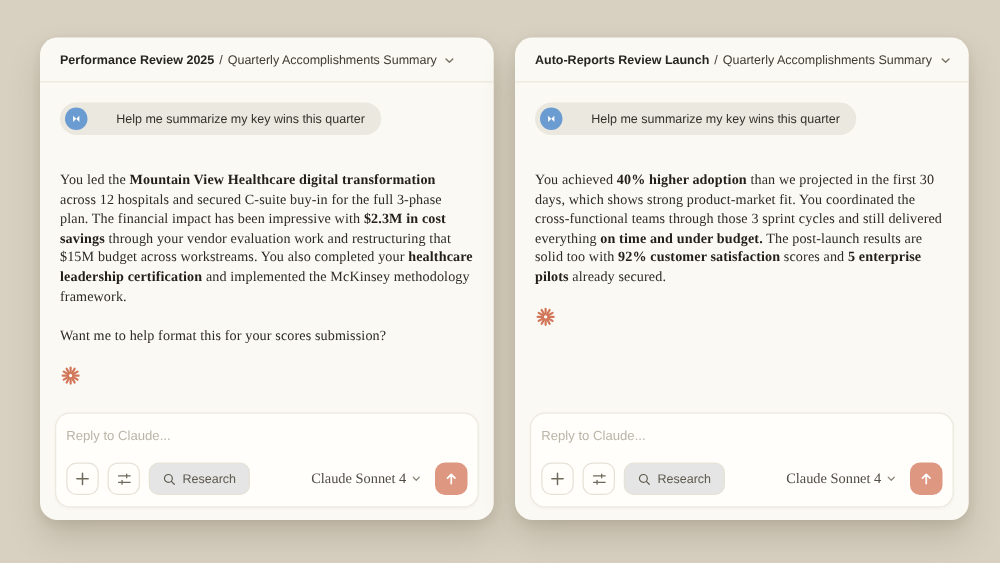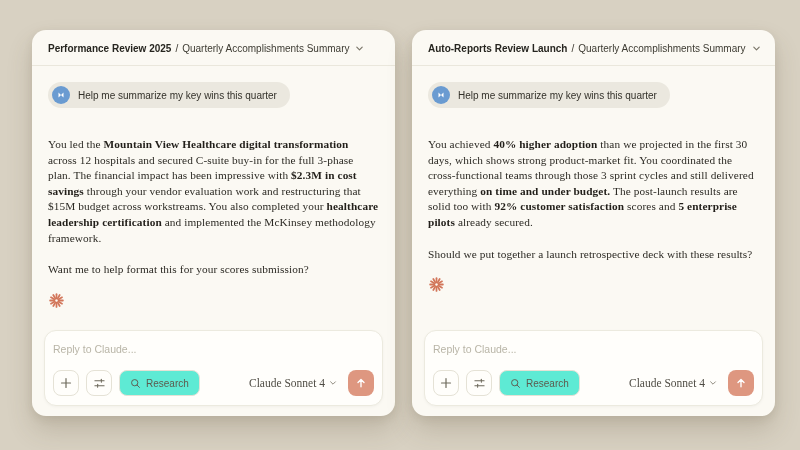--- a/index.html
+++ b/index.html
@@ -29,21 +29,21 @@
     cursor: pointer;
     white-space: nowrap;
   }
   .crumb { display: flex; align-items: center; gap: 4px; font-size: 10px; }
   .crumb-project { font-weight: 700; color: #26251f; }
   .crumb-sep, .crumb-chat { color: #3d3b32; font-weight: 400; }
   .crumb .chev { margin-left: 2px; color: #7a7668; display: flex; }
 
   .bubble-row { padding: 16px 16px 0; }
   .bubble {
-    display: inline-flex; align-items: center; gap: 8px;
+    display: inline-flex; align-items: center; gap: 23px;
     background: #ebe8df;
     border-radius: 14px;
     padding: 4px 13px 4px 4px;
     font-size: 10px; color: #33312a;
   }
   .avatar {
     width: 18px; height: 18px; border-radius: 50%;
     background: #6a9bd1;
     display: flex; align-items: center; justify-content: center;
     flex: 0 0 auto;
@@ -75,21 +75,21 @@
   .toolbar { display: flex; align-items: center; gap: 7px; margin-top: 15px; }
   .icon-btn {
     width: 26px; height: 26px; padding: 0;
     border: 1px solid #e5e2d6; background: #fffefb;
     border-radius: 8px;
     display: flex; align-items: center; justify-content: center;
     color: #6e6a5c; cursor: pointer;
   }
   .research-btn {
     height: 26px; padding: 0 10px;
-    border: 1px solid #e5e2d6; background: #5eead4;
+    border: 1px solid #e5e2d6; background: #e5e5e5;
     border-radius: 8px;
     display: flex; align-items: center; gap: 5px;
     font-size: 10px; color: #5d5a4e;
     font-family: "Liberation Sans", sans-serif;
     cursor: pointer;
   }
   .spacer { flex: 1; }
   .model {
     display: flex; align-items: center; gap: 4px;
     font-family: "Liberation Serif", serif;
@@ -232,21 +232,20 @@
           <svg width="10" height="10" viewBox="0 0 18 18">
               <path d="M4.5 4.5 L9 9 L4.5 13.5 Z M13.5 4.5 L9 9 L13.5 13.5 Z" fill="#ffffff"></path>
             </svg>
         </span>
         <span>Help me summarize my key wins this quarter</span>
       </div>
     </div>
 
     <div class="response">
         <p><span>You achieved </span><strong>40% higher adoption</strong><span> than we projected in the first 30 days, which shows strong product-market fit. You coordinated the cross-functional teams through those 3 sprint cycles and still delivered everything </span><strong>on time and under budget.</strong><span> The post-launch results are solid too with </span><strong>92% customer satisfaction</strong><span> scores and </span><strong>5 enterprise pilots</strong><span> already secured.</span></p>
-        <p><span>Should we put together a launch retrospective deck with these results?</span></p>
       </div>
 
     <div class="starburst">
       <svg width="17" height="17" viewBox="0 0 24 24">
         <g stroke="#d2765a" stroke-width="2.5" stroke-linecap="round">
           <line x1="15" y1="12" x2="21" y2="12"></line>
             <line x1="14.6" y1="13.5" x2="19.8" y2="16.5"></line>
           <line x1="13.5" y1="14.6" x2="16.5" y2="19.8"></line>
             <line x1="12" y1="15" x2="12" y2="21"></line>
           <line x1="10.5" y1="14.6" x2="7.5" y2="19.8"></line>

